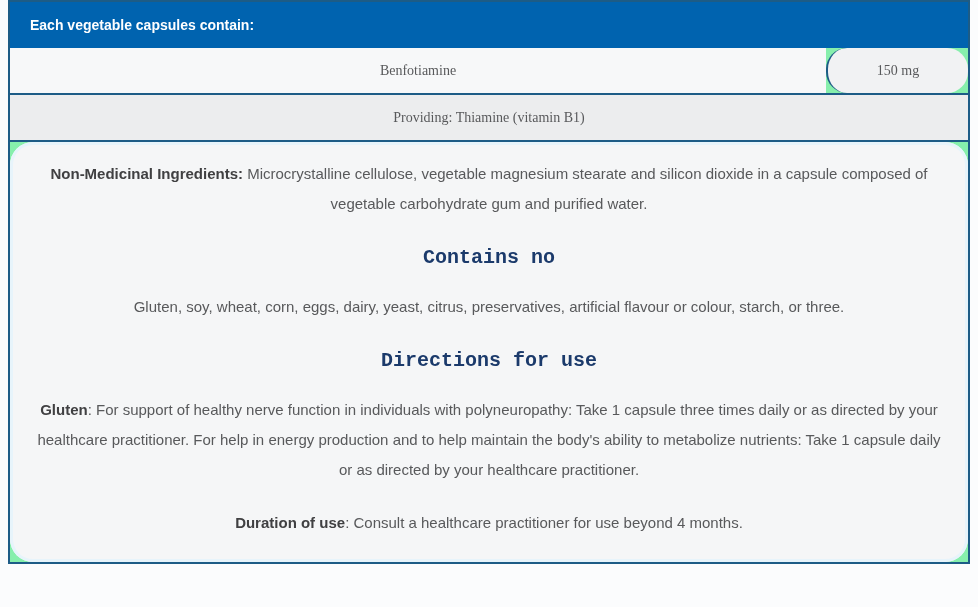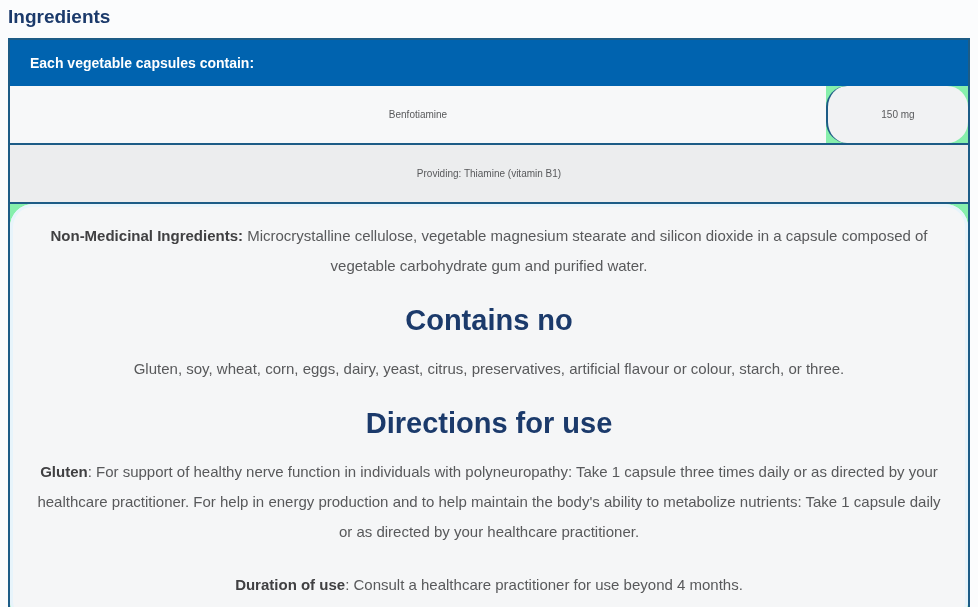--- a/index.html
+++ b/index.html
@@ -33,23 +33,24 @@
     font-size: 14px;
     font-weight: bold;
     height: 46px;
     line-height: 46px;
     padding-left: 20px;
   }
   .trow {
     display: flex;
     align-items: stretch;
     border-bottom: 2px solid #1D5C86;
-    height: 59px;
-    font-size: 10px;
+    height: 47px;
+    font-size: 14px;
     color: #58595B;
+    font-family: Liberation Serif, serif;
   }
   .cell {
     display: flex;
     align-items: center;
     justify-content: center;
     text-align: center;
   }
   .cell.name  { flex: 1; }
   .cell.amount {
     width: 142px;
@@ -68,32 +69,32 @@
     color: #58595B;
     font-size: 15px;
     line-height: 30px;
     border-radius: 23px;
   }
   .details .para { margin: 0 0 23px; }
   .details .para:last-child { margin-bottom: 16px; }
   .details strong { color: #404042; }
   .subheading {
     margin: 26px 0 21px;
-    font-size: 29px;
+    font-size: 20px;
     line-height: 26px;
     font-weight: bold;
     color: #1B3A6B;
+    font-family: Liberation Mono, monospace;
   }
 </style>
 </head>
 <body>
 
 <div class="page">
 
-  <h1 class="page-title">Ingredients</h1>
 
   <div class="panel">
 
     <div class="panel-header">Each vegetable capsules contain:</div>
 
     <div class="trow row-0">
       <div class="cell name">Benfotiamine</div>
       <div class="cell amount">150 mg</div>
     </div>
 

